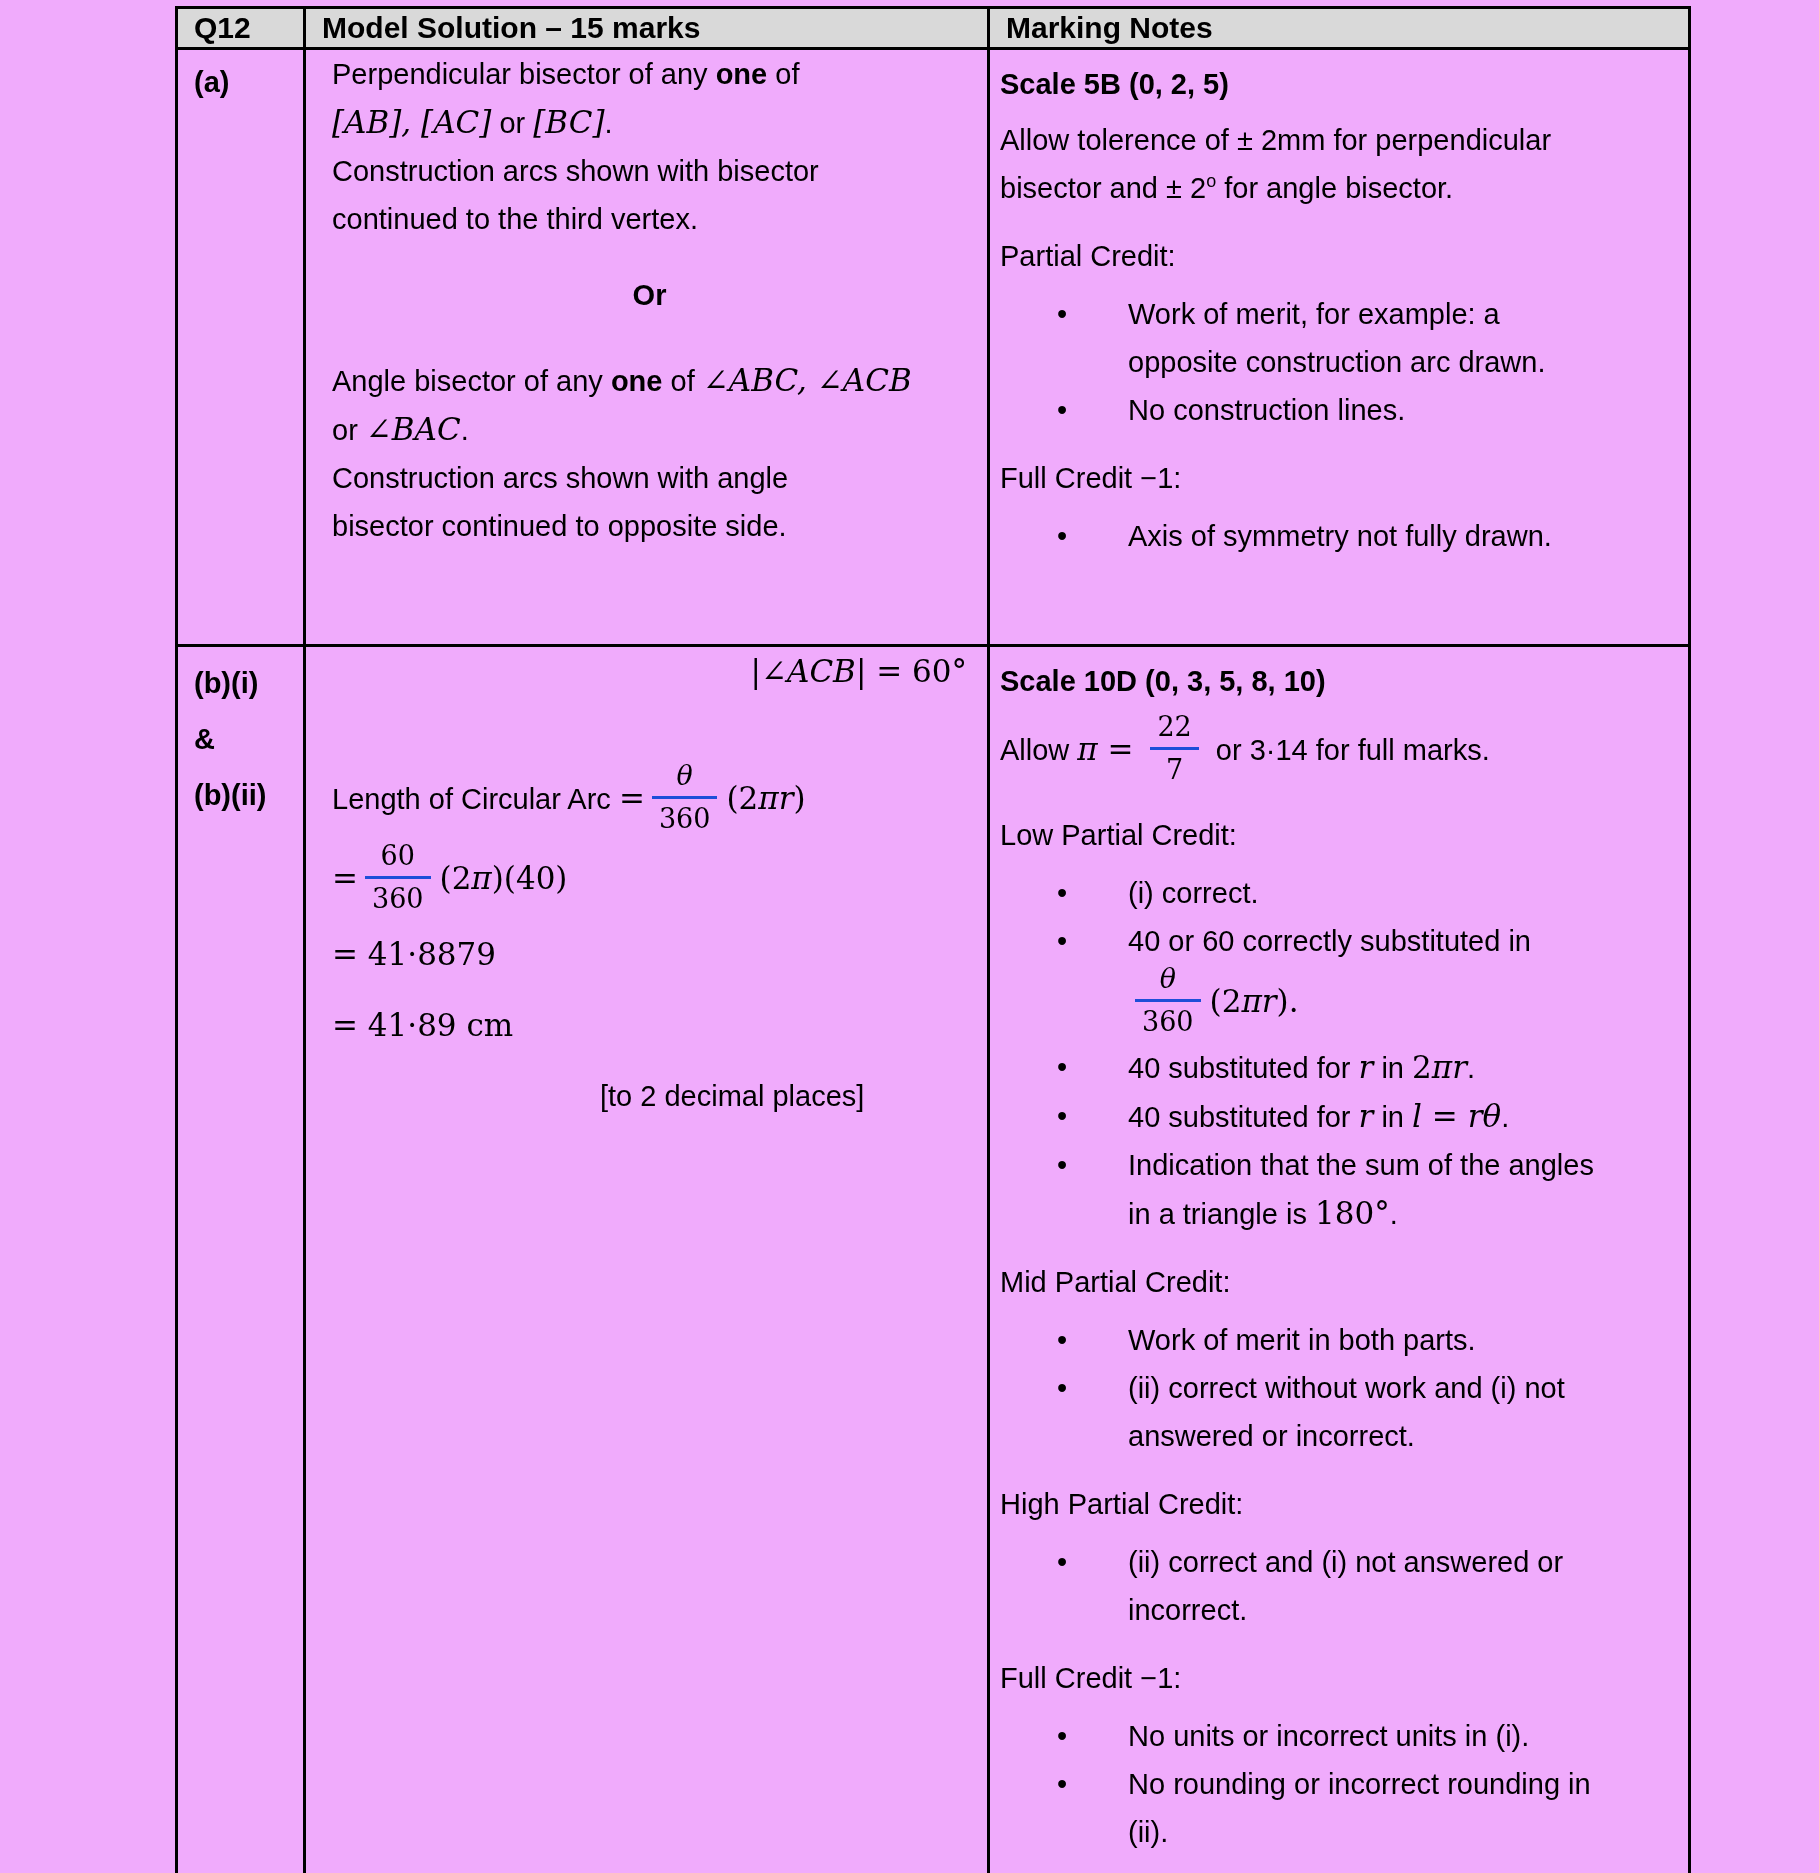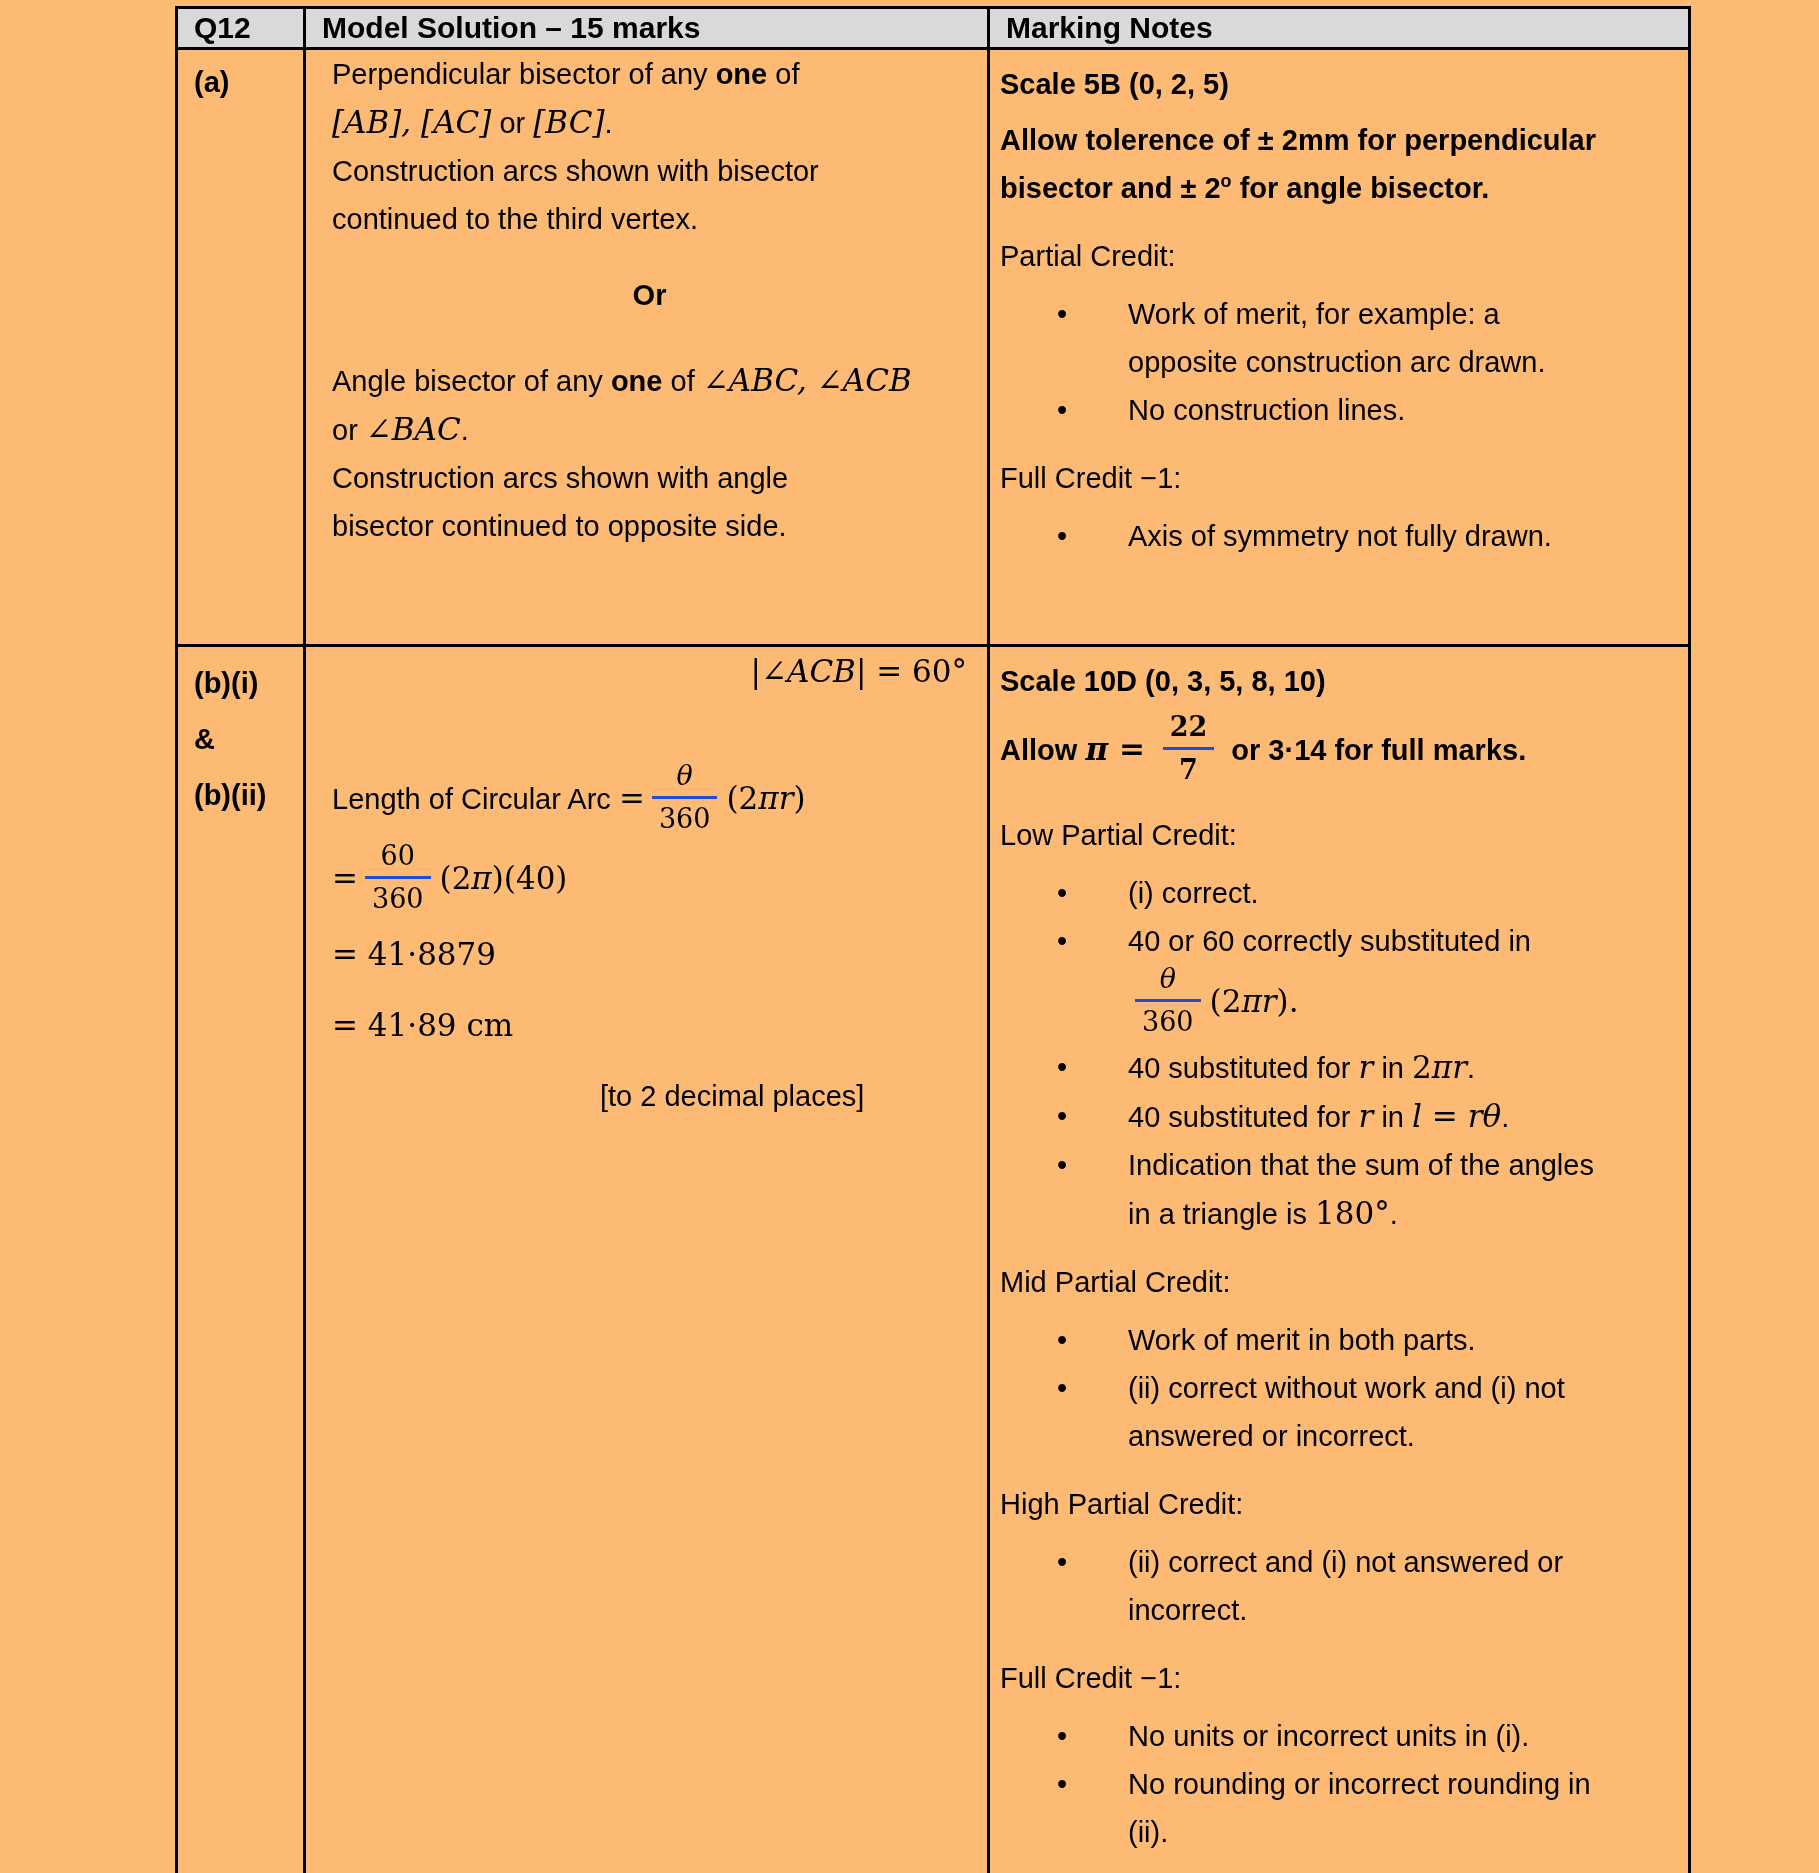--- a/index.html
+++ b/index.html
@@ -1,17 +1,17 @@
 <!DOCTYPE html>
 <html><head>
 <meta charset="utf-8">
 <style>
   html,body{margin:0;padding:0;background:#ffffff;}
   .page{
-    position:relative;width:1819px;height:1873px;background:#fdba74;
+    position:relative;width:1819px;height:1873px;background:#f0abfc;
     overflow:hidden;color:#000;
     font-family:"Liberation Sans",sans-serif;font-size:29px;line-height:48px;
   }
   table.mark{
     position:absolute;left:175px;top:6px;width:1513px;
     border-collapse:collapse;table-layout:fixed;
   }
   table.mark td,table.mark th{border:3px solid #000;vertical-align:top;}
   col.c1{width:128px;}col.c2{width:684px;}col.c3{width:701px;}
   tr.head-row th{
@@ -23,21 +23,21 @@
   .label-b div{line-height:56px;}
   tr.row-a td{height:584px;}
   tr.row-b td{height:1300px;}
   td.sol-cell{padding:0 20px 0 26px;}
   .sol-a{padding-top:64px;}
   .sol-a p{margin:0;}
   .sol-a .or{font-weight:bold;text-align:center;margin:28px 0 37px;}
   td.notes-cell{padding:10px 26px 0 10px;}
   .notes-b{padding-top:8px;}
   .note-head{font-weight:bold;margin:0 0 8px;}
-  .note-p{margin:0 0 20px;font-weight:bold;}
+  .note-p{margin:0 0 20px;}
   .ital-head{margin:0 0 10px;}
   .blist{margin:0 0 20px;}
   .bullet{display:flex;align-items:flex-start;}
   .dot{flex:none;width:49px;margin-left:57px;}
   .btext{flex:1;margin-left:22px;}
   .bold-inline{font-weight:bold;}
   .mu{font-family:"DejaVu Serif","DejaVu Sans",serif;font-size:31px;}
   .mi{font-family:"DejaVu Serif","DejaVu Sans",serif;font-style:italic;font-size:31px;}
   sup.sm{font-size:62%;line-height:0;}
   .frac{

